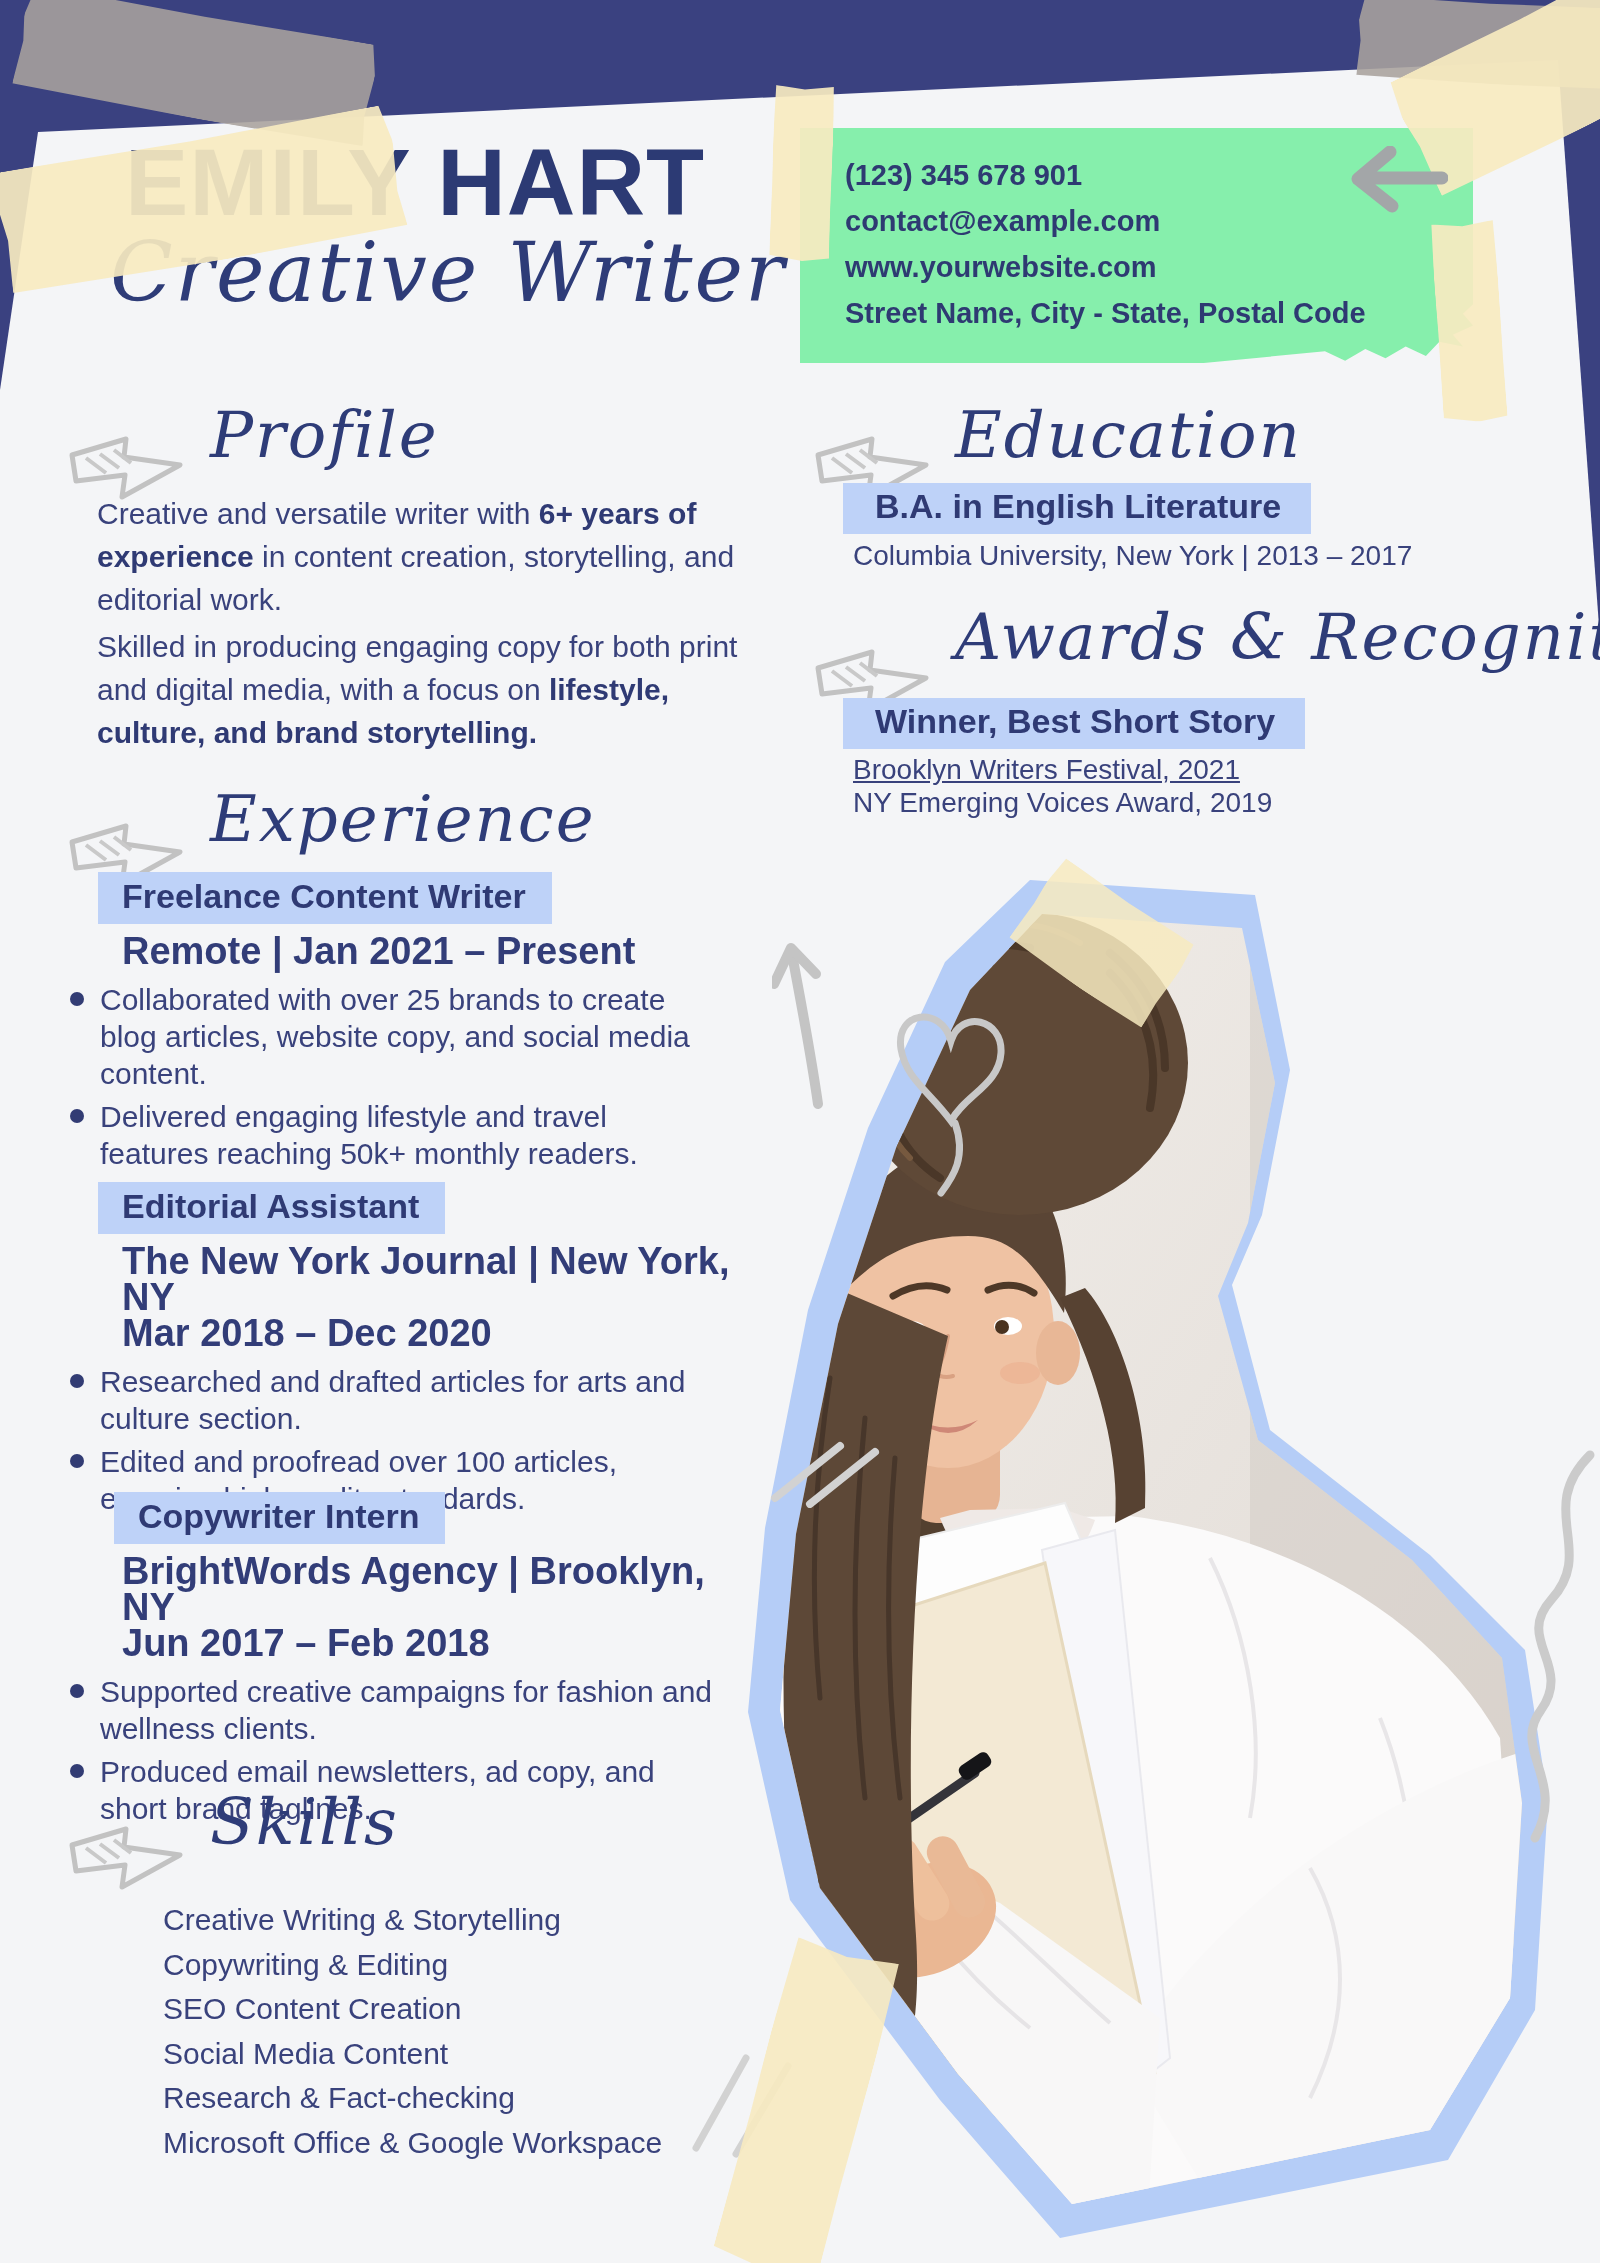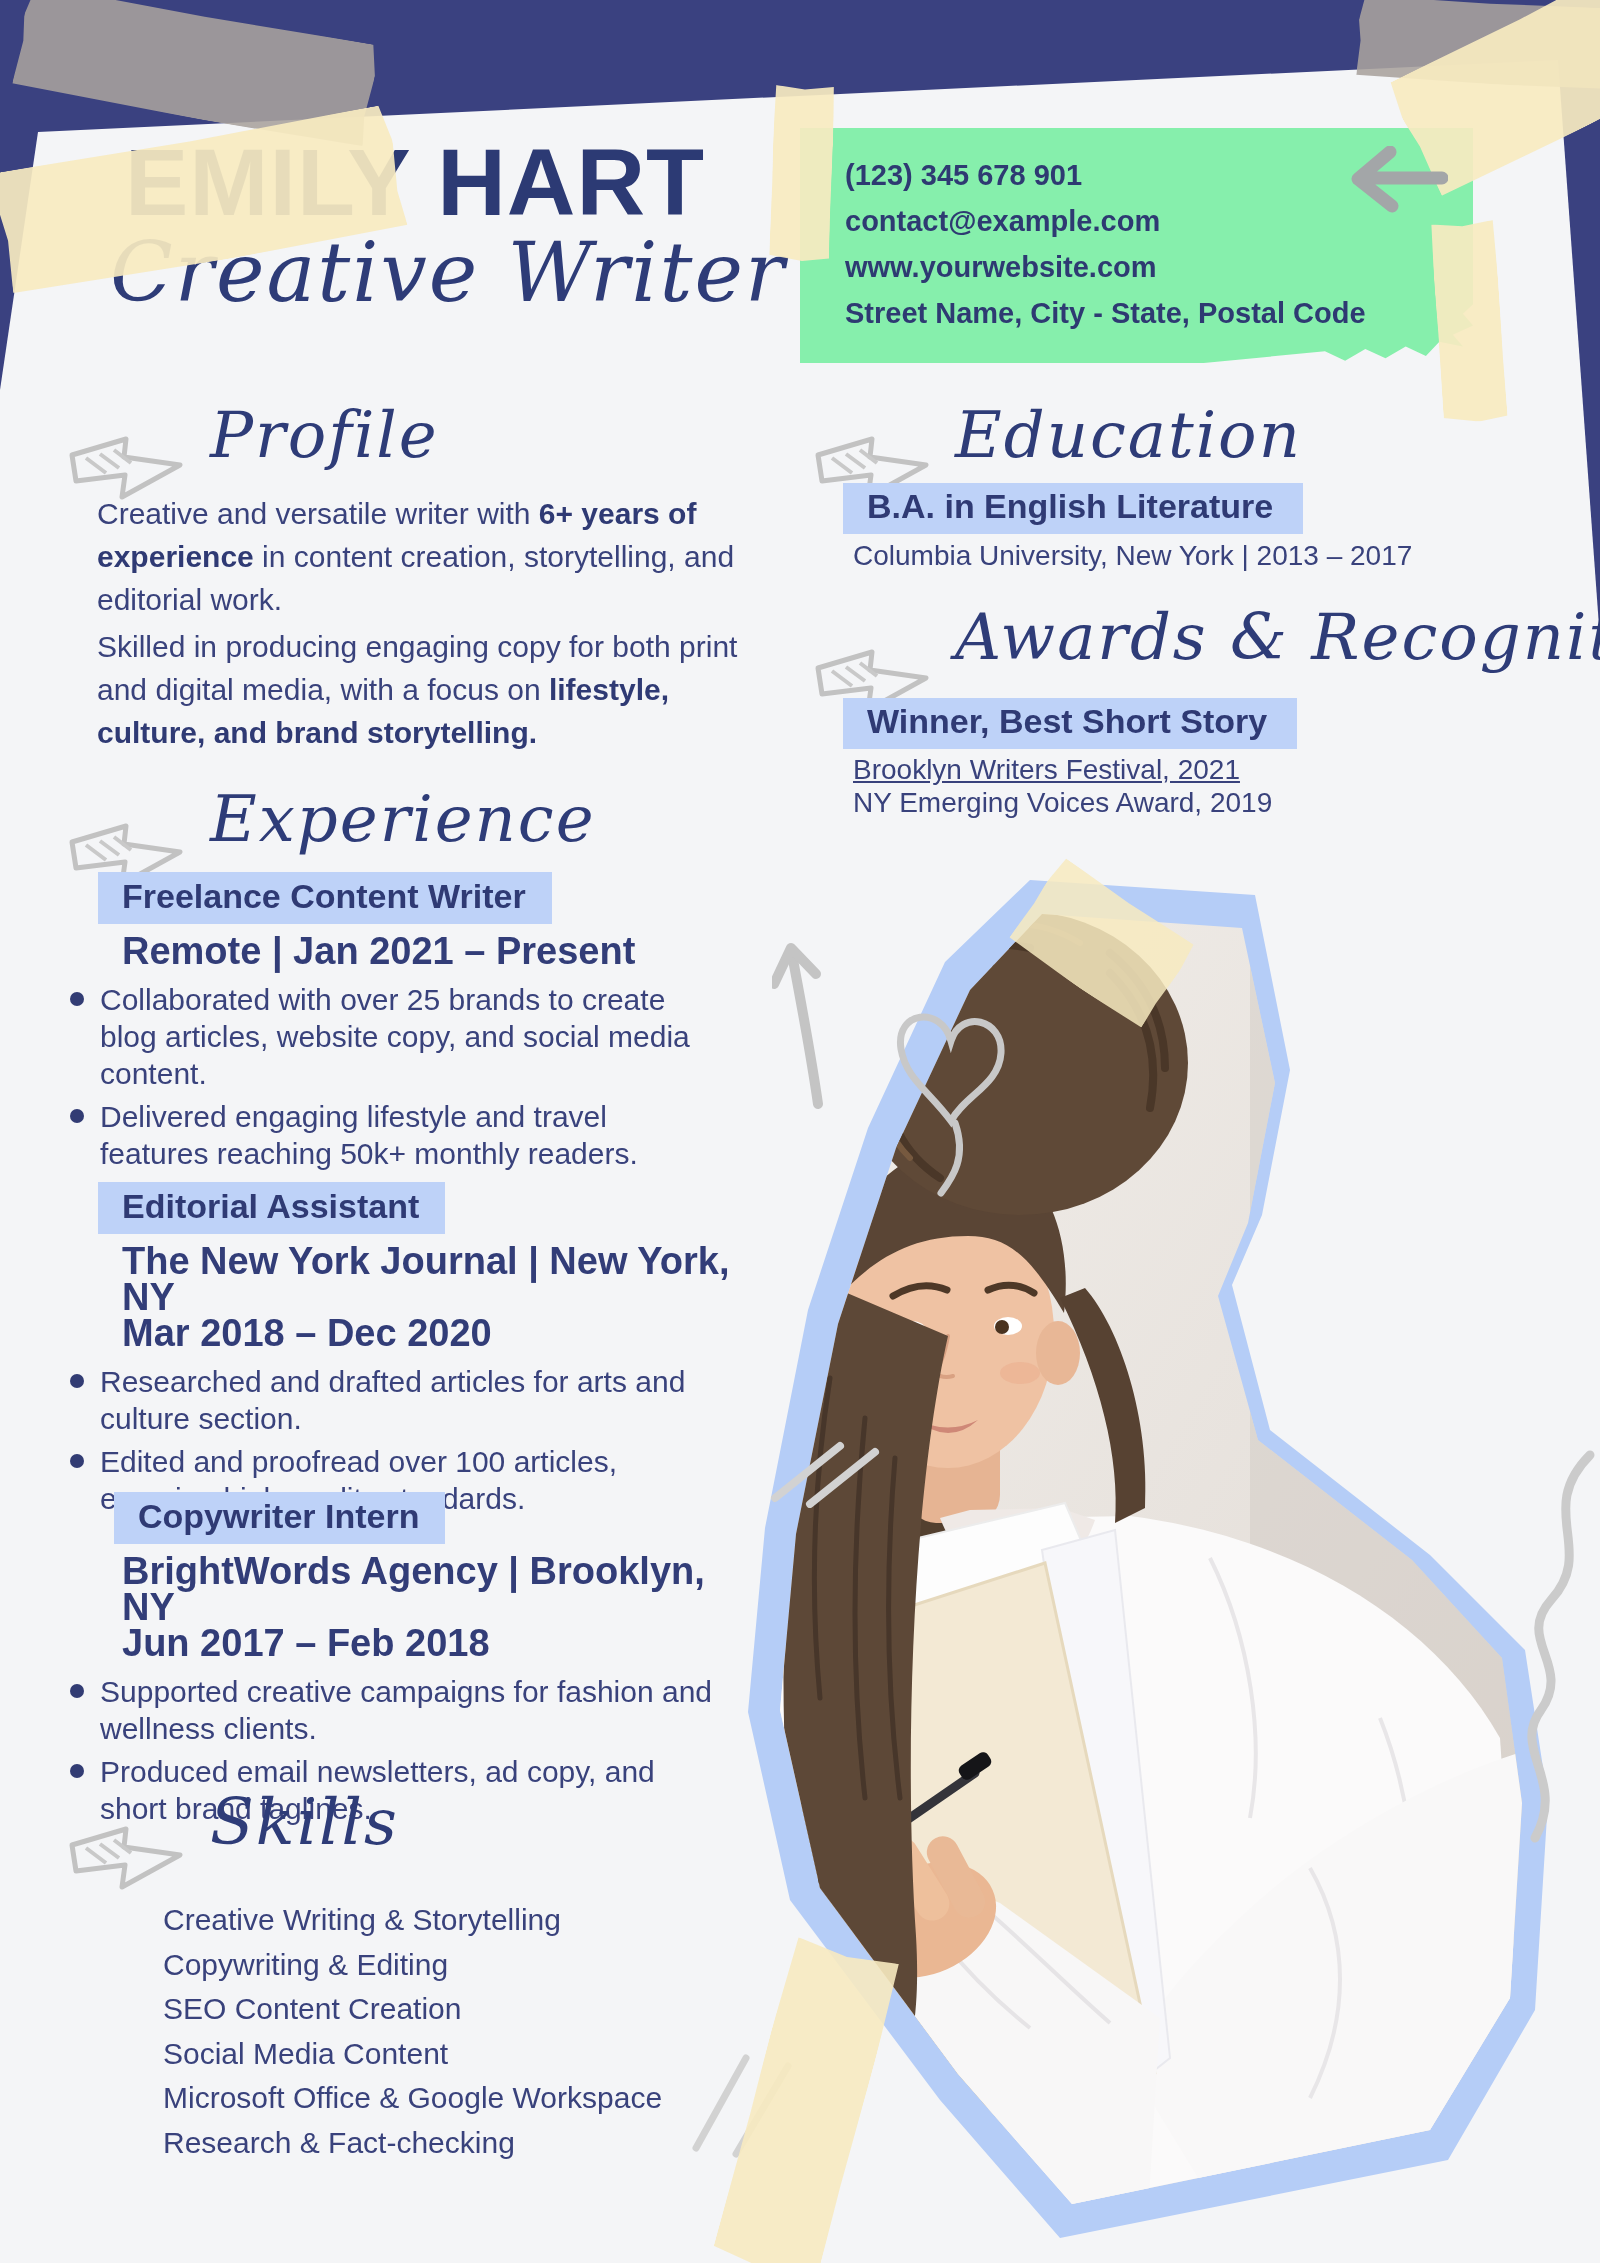--- a/index.html
+++ b/index.html
@@ -20,21 +20,21 @@
   .job-meta{font-size:38px;font-weight:700;line-height:36px;color:#323d78;margin-left:52px;margin-top:9px;}
   .bullets{margin-top:12px;display:flex;flex-direction:column;gap:6px;}
   .bullet{display:flex;gap:16px;font-size:30px;line-height:37px;color:#39427c;width:644px;}
   .bullet .dot{width:14px;height:14px;border-radius:50%;background:#323c74;margin-top:11px;flex:none;}
   .skills-list{font-size:30px;line-height:44.5px;color:#39427c;}
   .contact-card{left:800px;top:128px;width:673px;height:235px;background:#86efac;
     clip-path:polygon(0 0,100% 0,100% 75%,98.5% 79%,100% 84%,97% 88%,98.5% 93%,95% 91%,93% 97%,90% 93%,87% 98%,84% 94%,81% 99%,78% 95%,60% 100%,0 100%);}
   .contact-lines{position:absolute;left:45px;top:24px;font-size:29px;font-weight:700;line-height:46px;color:#2e3a72;white-space:nowrap;}
   .detail{font-size:28px;color:#39427c;white-space:nowrap;}
   .hl-title{font-size:34px;font-weight:700;color:#2f3a74;}
-  .hl-pad{padding:4px 30px 8px 24px;background:#bed2f8;display:inline-block;}
+  .hl-pad{padding:4px 30px 8px 32px;background:#bed2f8;display:inline-block;}
   .tape{position:absolute;opacity:.92;
         clip-path:polygon(2% 0,50% 2%,98% 0,100% 30%,99% 70%,100% 98%,55% 100%,0 97%,1% 55%,0 30%);}
   .cream{background:#f7eac0;}
   .gray{background:#a8a29d;opacity:.88;}
   svg{display:block;}
 </style>
 </head>
 <body>
 
 <div class="page">
@@ -128,22 +128,22 @@
     <path d="M10 30 L64 14 L62 32 L118 40 L60 72 L63 50 L14 56 Z" fill="none" stroke="#c2c2c2" stroke-width="5" stroke-linejoin="round"></path>
     <path d="M24 33 l20 15 M38 29 l19 14 M52 25 l17 13" stroke="#c9c9c9" stroke-width="4"></path>
   </svg>
   <div class="abs z2 script sec-head" style="left:210px;top:1785px;">Skills</div>
 
   <div class="abs z2 skills-list" style="left:163px;top:1898px;">
     <div>Creative Writing &amp; Storytelling</div>
     <div>Copywriting &amp; Editing</div>
     <div>SEO Content Creation</div>
     <div>Social Media Content</div>
+    <div>Research &amp; Fact-checking</div>
     <div>Microsoft Office &amp; Google Workspace</div>
-    <div>Research &amp; Fact-checking</div>
   </div>
 
   <svg class="abs z2" style="left:808px;top:425px;" width="130" height="88" viewBox="0 0 130 88">
     <path d="M10 30 L64 14 L62 32 L118 40 L60 72 L63 50 L14 56 Z" fill="none" stroke="#c2c2c2" stroke-width="5" stroke-linejoin="round"></path>
     <path d="M24 33 l20 15 M38 29 l19 14 M52 25 l17 13" stroke="#c9c9c9" stroke-width="4"></path>
   </svg>
   <div class="abs z2 script sec-head" style="left:955px;top:398px;">Education</div>
   <div class="abs z2" style="left:843px;top:483px;">
     <span class="hl-pad hl-title">B.A. in English Literature</span>
     <div class="detail" style="margin-left:10px;margin-top:6px;">Columbia University, New York | 2013 – 2017</div>

